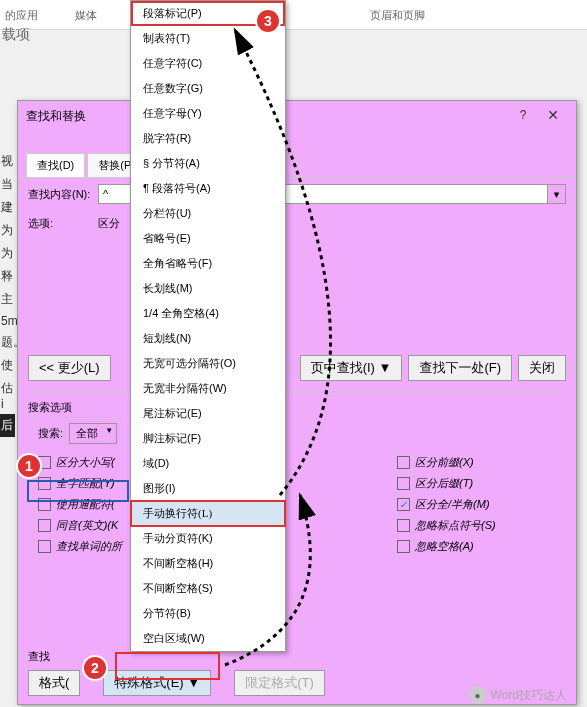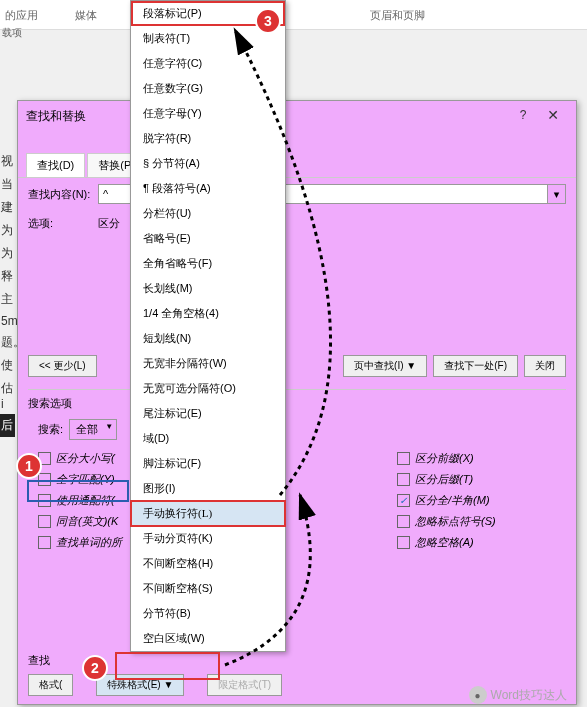--- a/index.html
+++ b/index.html
@@ -24,21 +24,21 @@
 .tabs { display: flex; padding: 4px 8px 0; border-bottom: 1px solid #ccc; margin-top: 18px; }
 .tab { padding: 4px 10px; border: 1px solid #ccc; border-bottom: none; background: #f8f8f8; margin-right: 2px; font-size: 11px; }
 .tab.active { background: #fff; }
 
 .form-row { display: flex; align-items: center; padding: 6px 10px; font-size: 11px; }
 .form-label { width: 70px; }
 .form-input { flex: 1; border: 1px solid #999; height: 20px; padding: 0 4px; font-size: 11px; }
 .dropdown-arrow { width: 18px; height: 20px; border: 1px solid #999; border-left: none; text-align: center; line-height: 18px; }
 
 .btn-row { padding: 8px 10px; display: flex; gap: 6px; align-items: center; }
-.btn { border: 1px solid #999; background: #f0f0f0; padding: 3px 10px; font-size: 10px; }
+.btn { border: 1px solid #999; background: #f0f0f0; padding: 3px 10px; font-size: 13px; }
 
 .fieldset { margin: 4px 10px; border-top: 1px solid #ccc; padding-top: 6px; }
 .fieldset-label { font-size: 11px; margin-bottom: 4px; }
 
 .search-row { display: flex; align-items: center; padding: 4px 10px; font-size: 11px; gap: 6px; }
 .select-box { border: 1px solid #999; padding: 2px 18px 2px 6px; position: relative; font-size: 11px; }
 .select-box::after { content: "▼"; position: absolute; right: 3px; font-size: 8px; }
 
 .check-cols { display: flex; padding: 4px 10px; }
 .check-col { flex: 1; }
@@ -67,21 +67,21 @@
 svg.arrow-path { position: absolute; left: 0; top: 0; pointer-events: none; z-index: 180; }
 </style>
 </head>
 <body>
 
 <div class="ribbon-bg">
   <span class="ribbon-label rl1">的应用</span>
   <span class="ribbon-label rl2">媒体</span>
   <span class="ribbon-label rl3">页眉和页脚</span>
 </div>
-<div style="position:absolute;left:2px;top:26px;font-size:10px;color:#666">载项</div>
+<div style="position:absolute;left:2px;top:26px;font-size:14px;color:#666">载项</div>
 
 <div class="left-strip">
   <div>视</div>
     <div>当</div>
     <div>建</div>
   <div>为</div>
     <div>为</div>
     <div>释</div>
   <div>主</div>
     <div>5m</div>
@@ -195,25 +195,25 @@
   <div class="menu-item">任意字母(Y)</div>
   <div class="menu-item">脱字符(R)</div>
   <div class="menu-item">§ 分节符(A)</div>
   <div class="menu-item">¶ 段落符号(A)</div>
   <div class="menu-item">分栏符(U)</div>
   <div class="menu-item">省略号(E)</div>
   <div class="menu-item">全角省略号(F)</div>
   <div class="menu-item">长划线(M)</div>
   <div class="menu-item">1/4 全角空格(4)</div>
   <div class="menu-item">短划线(N)</div>
+  <div class="menu-item">无宽可选分隔符(O)</div>
   <div class="menu-item">无宽非分隔符(W)</div>
-  <div class="menu-item">无宽可选分隔符(O)</div>
   <div class="menu-item">尾注标记(E)</div>
+  <div class="menu-item">脚注标记(F)</div>
   <div class="menu-item">域(D)</div>
-  <div class="menu-item">脚注标记(F)</div>
   <div class="menu-item">图形(I)</div>
   <div class="menu-item hl2">手动换行符(L)</div>
   <div class="menu-item">手动分页符(K)</div>
   <div class="menu-item">不间断空格(H)</div>
   <div class="menu-item">不间断空格(S)</div>
   <div class="menu-item">分节符(B)</div>
   <div class="menu-item">空白区域(W)</div>
 </div>
 
 <div class="badge badge-1">1</div>

